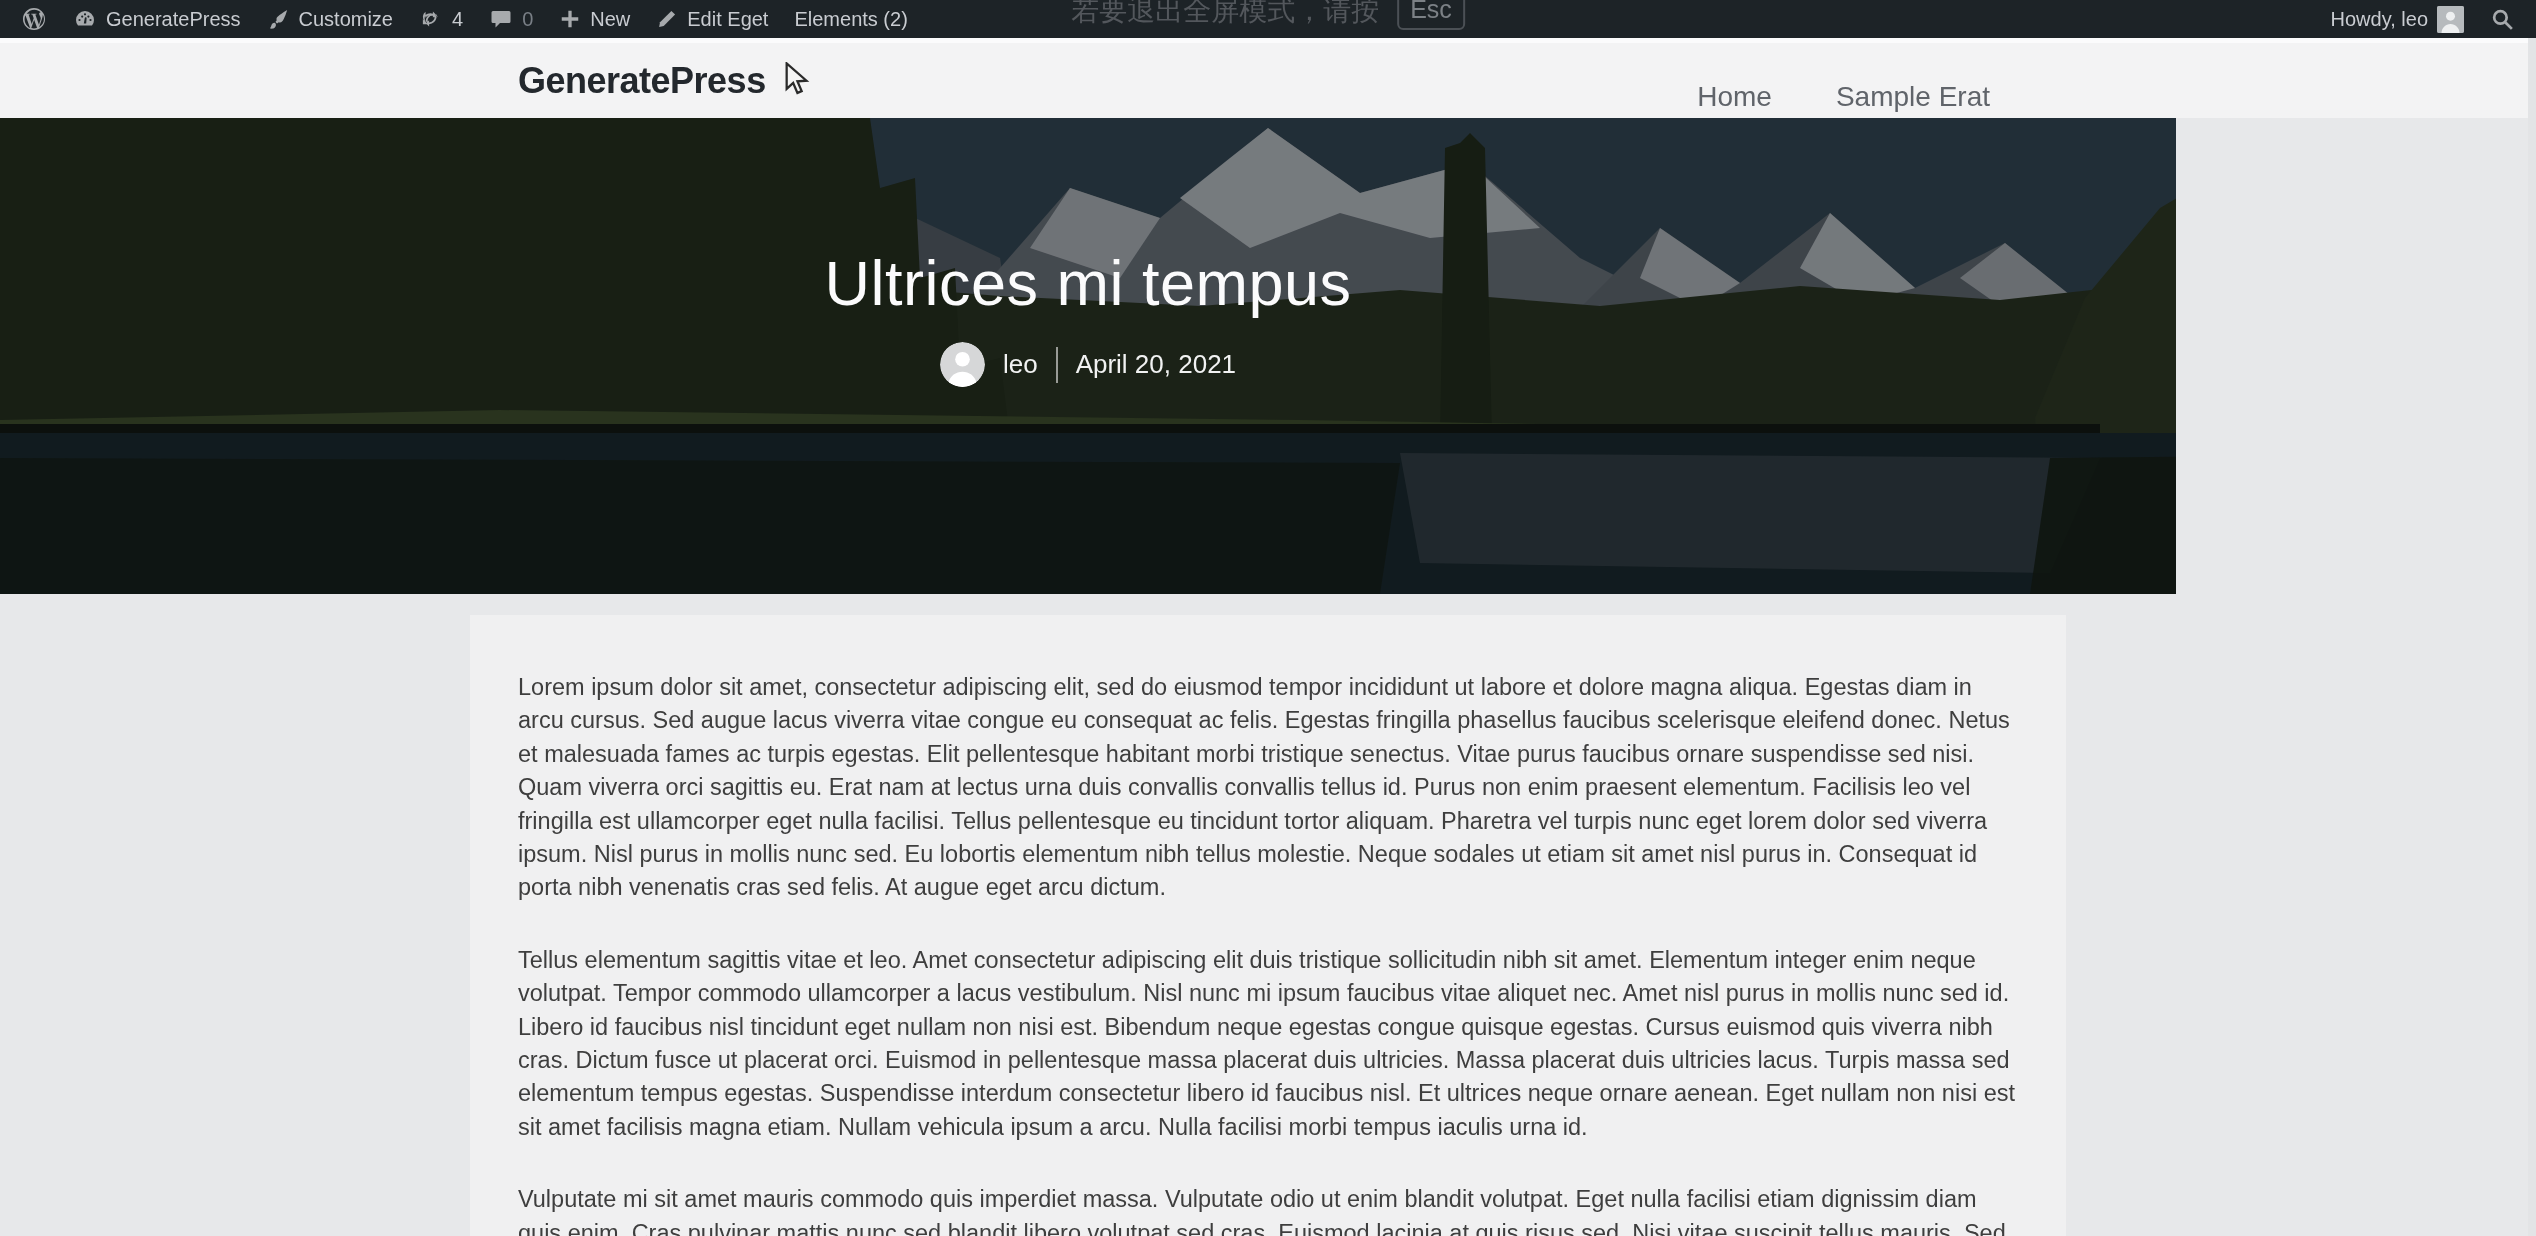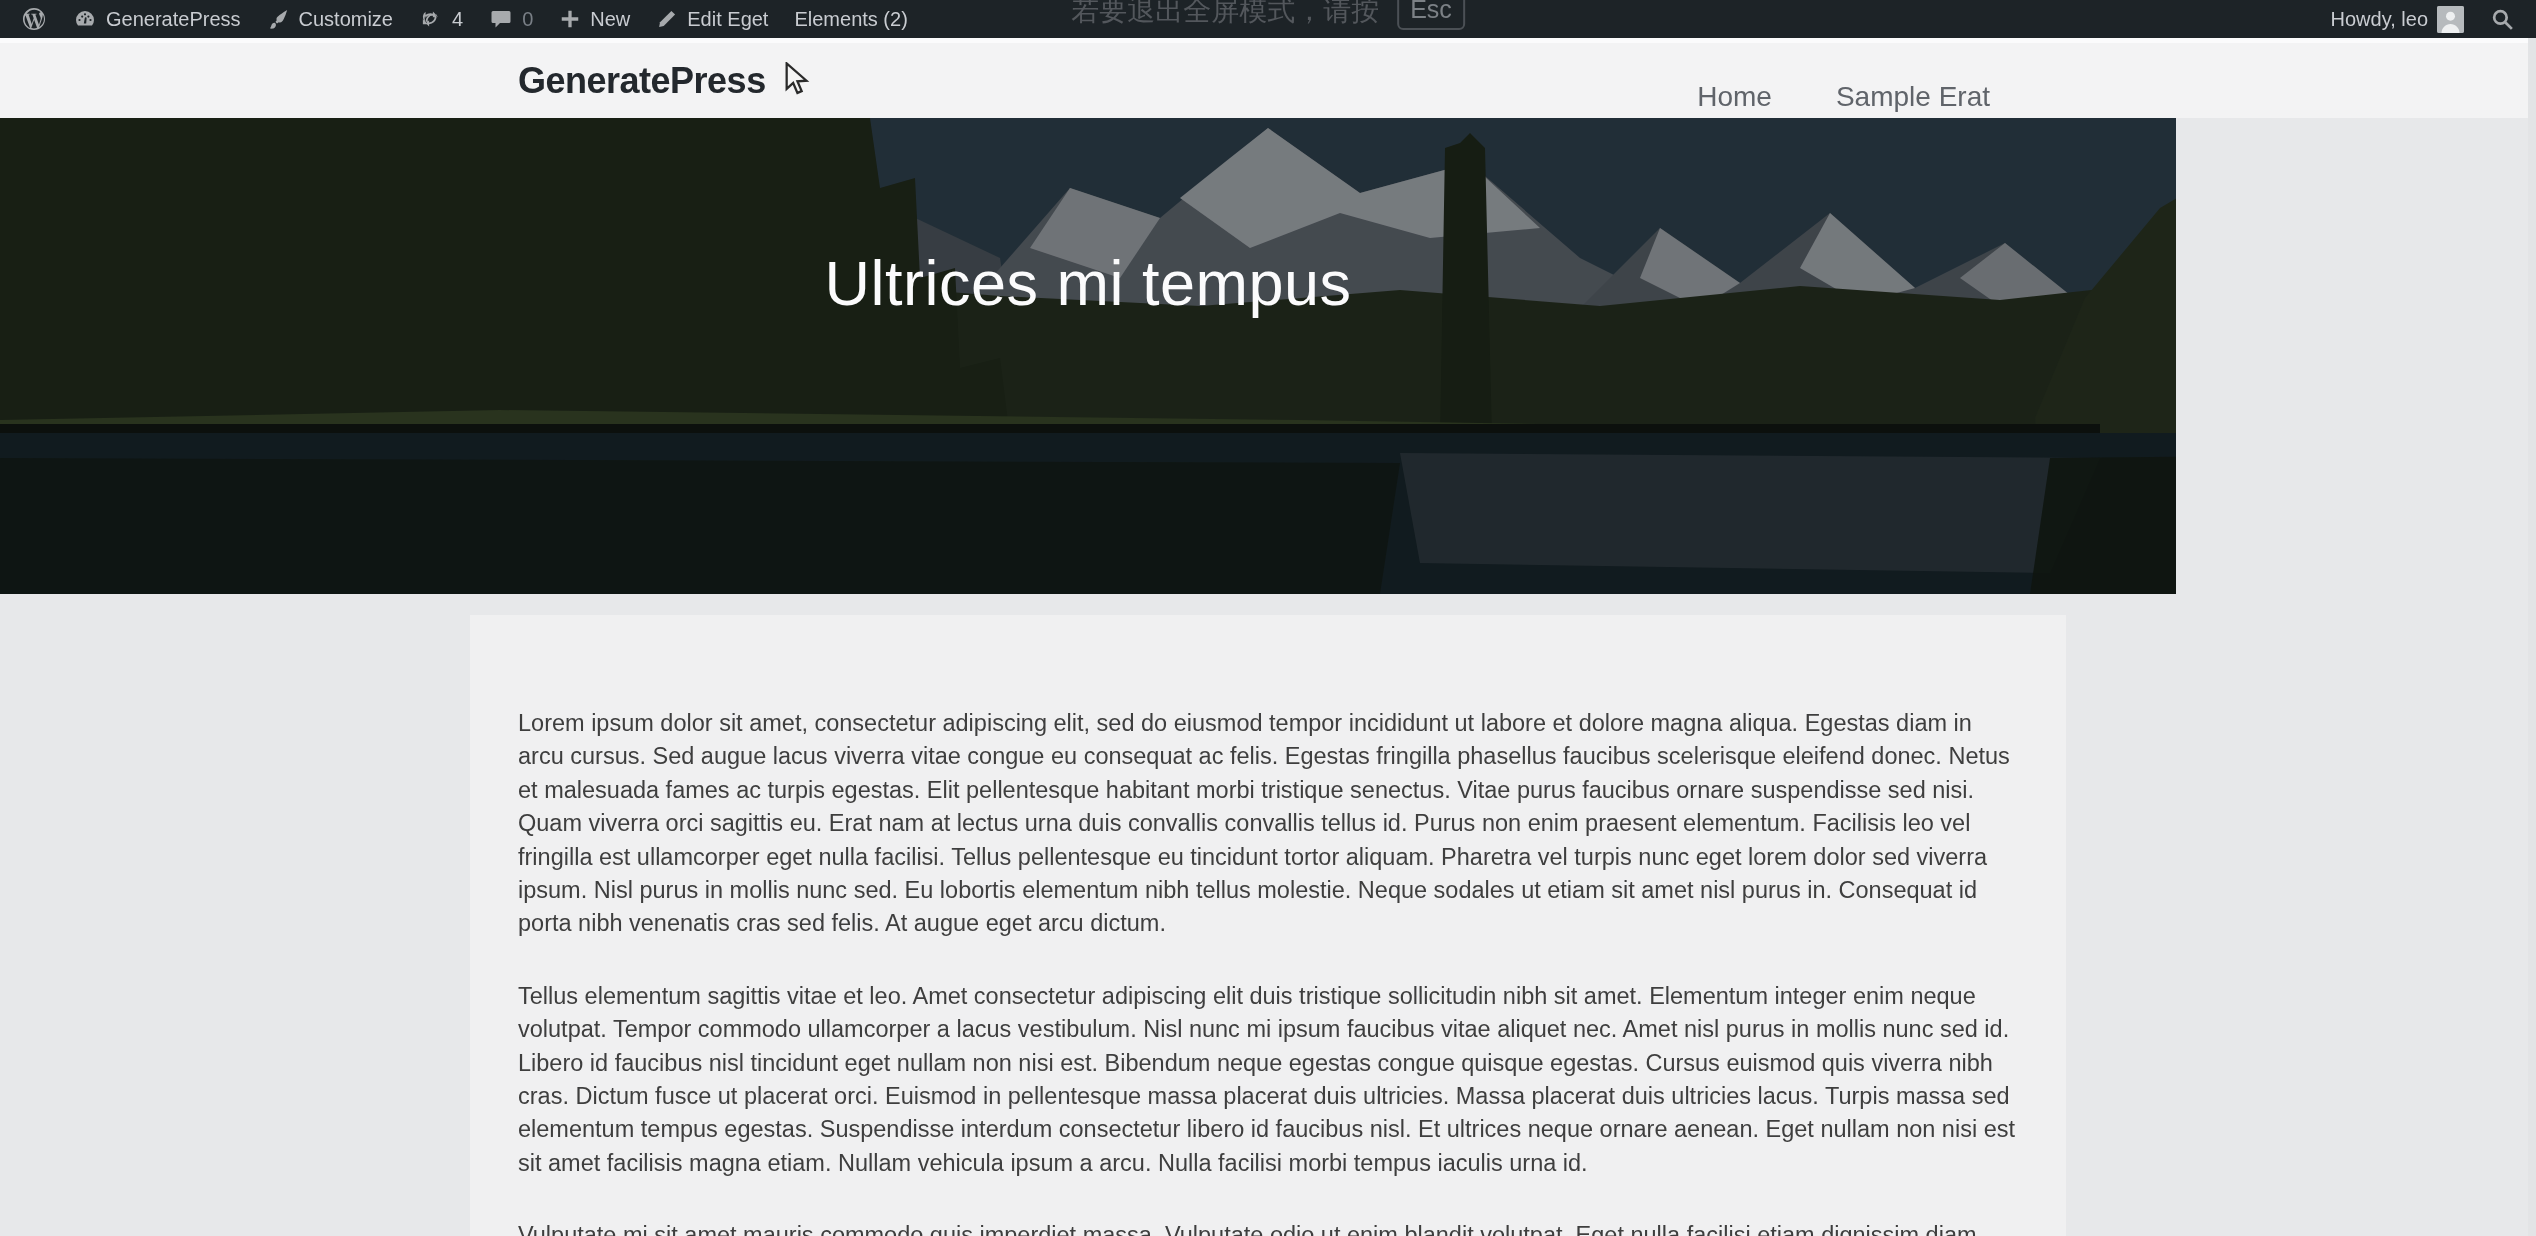--- a/index.html
+++ b/index.html
@@ -71,21 +71,21 @@
   .byline-avatar { width: 45px; height: 45px; border-radius: 50%; overflow: hidden; }
   .byline-sep { width: 2px; height: 36px; background: rgba(255,255,255,0.55); }
 
   
   .content-card {
     position: absolute; left: 470px; top: 615px; width: 1596px; height: 640px;
     background: #f0f0f1; padding: 56px 49px 0 48px;
   }
   .content-card p {
     font-size: 23.5px; line-height: 33.4px; color: #3e3e3e;
-    margin-bottom: 39px; text-align: left; margin-top: 36px;
+    margin-bottom: 39px; text-align: left;
   }
 
   
   .scroll-strip { position: absolute; top: 38px; right: 0; width: 8px; height: 1198px; background: #e3e4e6; z-index: 55; }
 
   
   .cursor { position: absolute; left: 783px; top: 62px; z-index: 100; pointer-events: none; }
 </style>
 </head>
 <body>
@@ -216,20 +216,32 @@
     <polygon points="1500,310 2050,318 2050,332 1500,322" fill="#49582e"></polygon>
 
     <rect x="0" y="315" width="2536" height="161" fill="#18252a"></rect>
     <polygon points="1400,335 2100,340 2050,455 1420,445" fill="#4b545c" opacity="0.45"></polygon>
     <polygon points="0,340 1400,345 1380,476 0,476" fill="#131c14" opacity="0.85"></polygon>
     <polygon points="2050,340 2536,335 2536,476 2030,476" fill="#141d12" opacity="0.9"></polygon>
     <rect x="0" y="306" width="2100" height="9" fill="#10150f"></rect>
   </svg>
   <div class="hero-overlay"></div>
   <div class="hero-title">Ultrices mi tempus</div>
+  <div class="hero-byline">
+    <span class="byline-avatar">
+      <svg width="45" height="45" viewBox="0 0 24 24">
+          <circle cx="12" cy="12" r="12" fill="#d6d7d8"></circle>
+          <circle cx="12" cy="9.2" r="3.9" fill="#ffffff"></circle>
+          <path d="M4.6 21.5c.8-3.4 3.9-5.6 7.4-5.6s6.6 2.2 7.4 5.6A12 12 0 0 1 12 24a12 12 0 0 1-7.4-2.5z" fill="#ffffff"></path>
+        </svg>
+    </span>
+    <span>leo</span>
+    <span class="byline-sep"></span>
+    <span>April 20, 2021</span>
+  </div>
 </div>
 
 <div class="content-card">
   <p>Lorem ipsum dolor sit amet, consectetur adipiscing elit, sed do eiusmod tempor incididunt ut labore et dolore magna aliqua. Egestas diam in arcu cursus. Sed augue lacus viverra vitae congue eu consequat ac felis. Egestas fringilla phasellus faucibus scelerisque eleifend donec. Netus et malesuada fames ac turpis egestas. Elit pellentesque habitant morbi tristique senectus. Vitae purus faucibus ornare suspendisse sed nisi. Quam viverra orci sagittis eu. Erat nam at lectus urna duis convallis convallis tellus id. Purus non enim praesent elementum. Facilisis leo vel fringilla est ullamcorper eget nulla facilisi. Tellus pellentesque eu tincidunt tortor aliquam. Pharetra vel turpis nunc eget lorem dolor sed viverra ipsum. Nisl purus in mollis nunc sed. Eu lobortis elementum nibh tellus molestie. Neque sodales ut etiam sit amet nisl purus in. Consequat id porta nibh venenatis cras sed felis. At augue eget arcu dictum.</p>
   <p>Tellus elementum sagittis vitae et leo. Amet consectetur adipiscing elit duis tristique sollicitudin nibh sit amet. Elementum integer enim neque volutpat. Tempor commodo ullamcorper a lacus vestibulum. Nisl nunc mi ipsum faucibus vitae aliquet nec. Amet nisl purus in mollis nunc sed id. Libero id faucibus nisl tincidunt eget nullam non nisi est. Bibendum neque egestas congue quisque egestas. Cursus euismod quis viverra nibh cras. Dictum fusce ut placerat orci. Euismod in pellentesque massa placerat duis ultricies. Massa placerat duis ultricies lacus. Turpis massa sed elementum tempus egestas. Suspendisse interdum consectetur libero id faucibus nisl. Et ultrices neque ornare aenean. Eget nullam non nisi est sit amet facilisis magna etiam. Nullam vehicula ipsum a arcu. Nulla facilisi morbi tempus iaculis urna id.</p>
   <p>Vulputate mi sit amet mauris commodo quis imperdiet massa. Vulputate odio ut enim blandit volutpat. Eget nulla facilisi etiam dignissim diam quis enim. Cras pulvinar mattis nunc sed blandit libero volutpat sed cras. Euismod lacinia at quis risus sed. Nisi vitae suscipit tellus mauris. Sed vulputate</p>
 </div>
 
 <div class="scroll-strip"></div>
 

